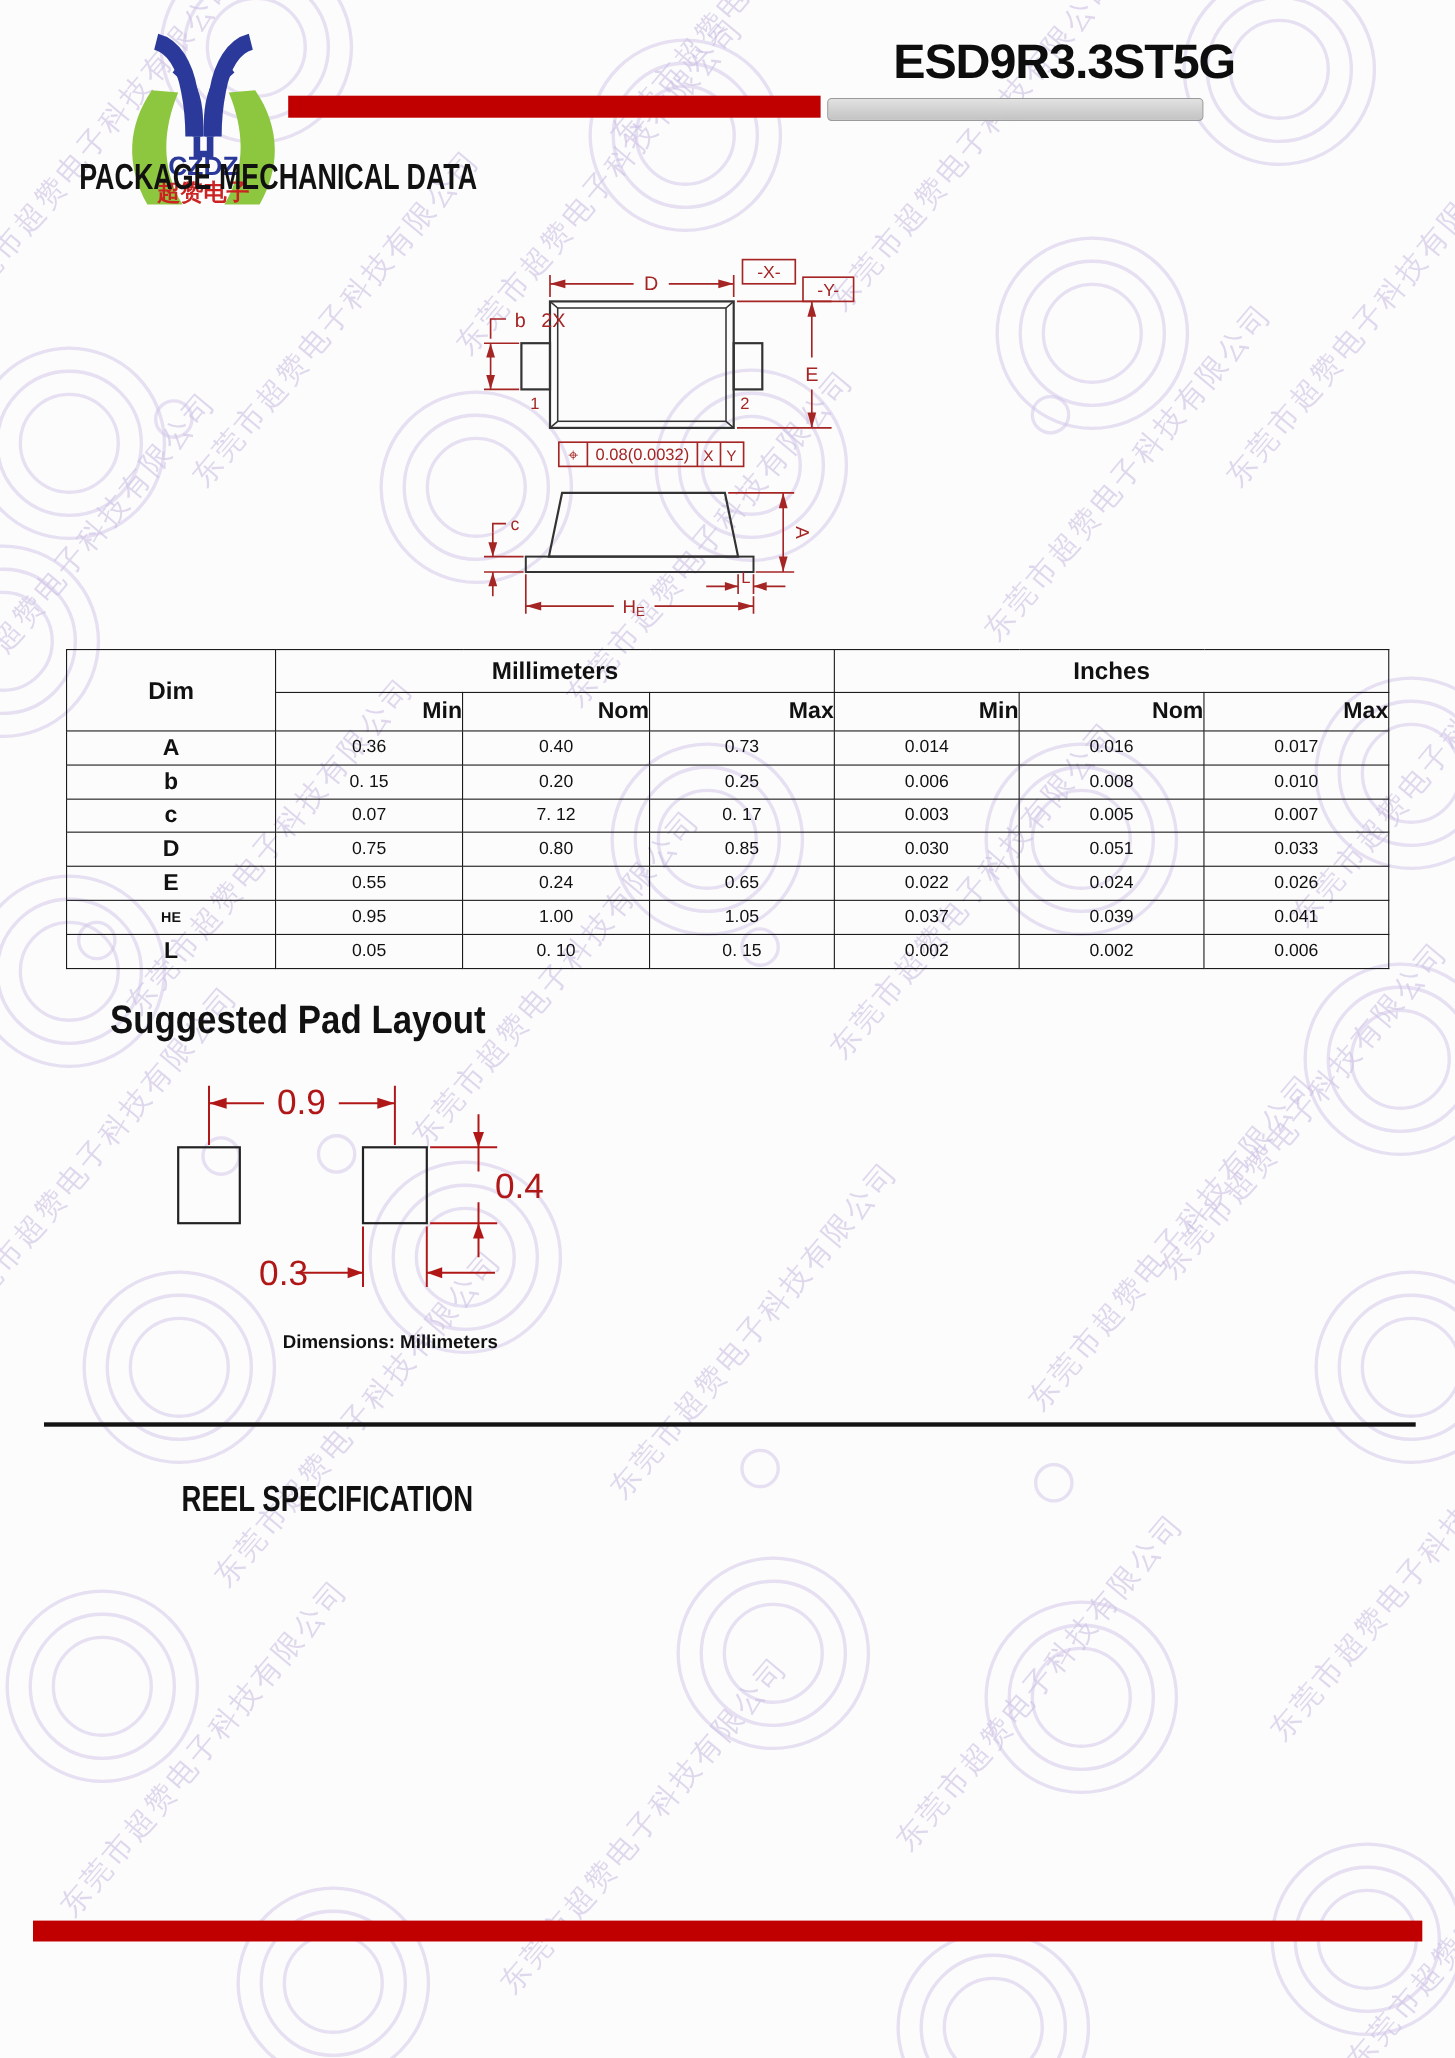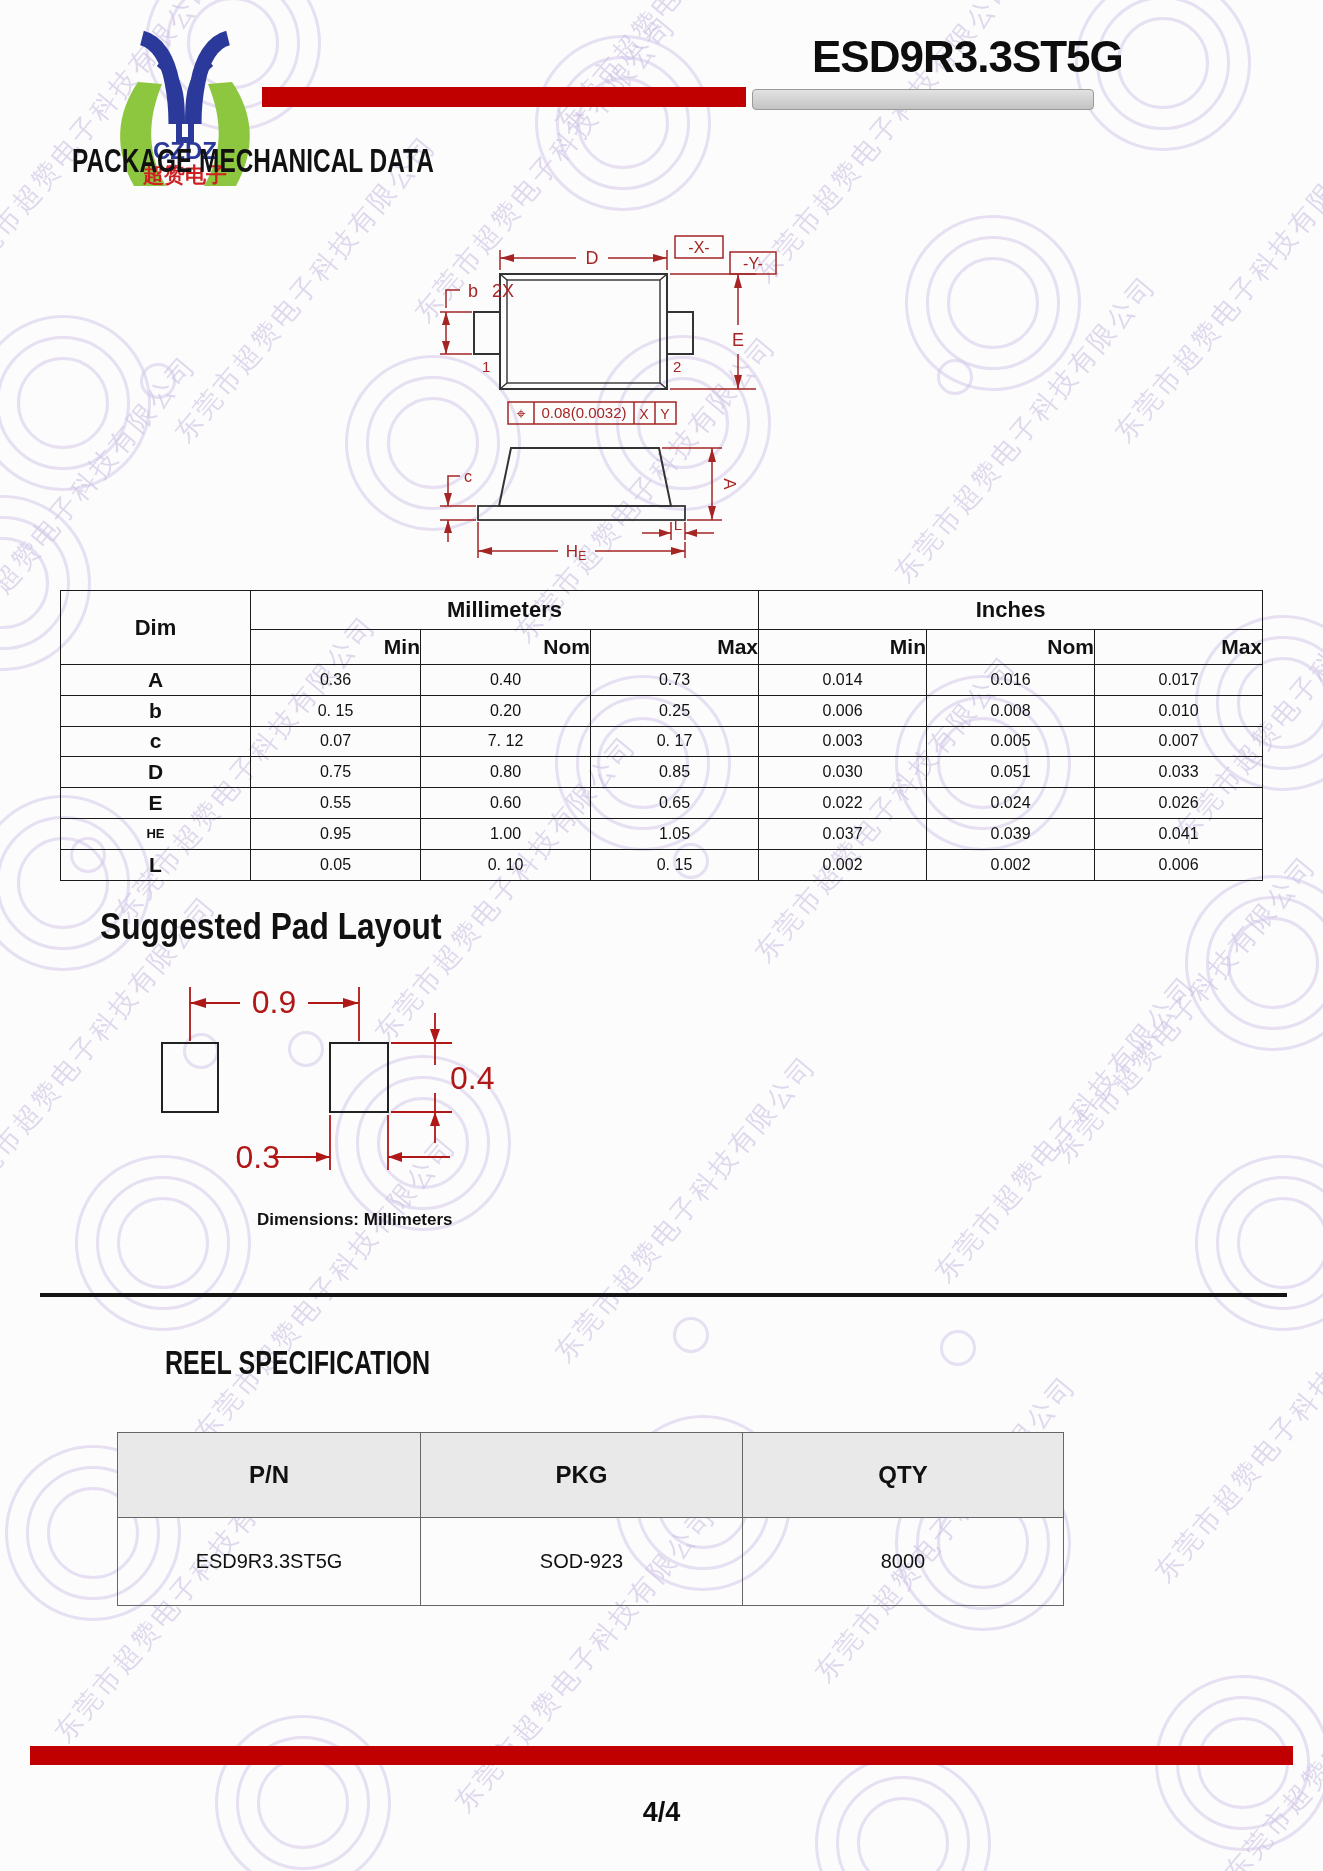--- a/index.html
+++ b/index.html
@@ -308,21 +308,21 @@
         <td>0.75</td>
           <td>0.80</td>
           <td>0.85</td>
         <td>0.030</td>
           <td>0.051</td>
           <td>0.033</td>
       </tr>
       <tr>
         <td class="dim-label">E</td>
         <td>0.55</td>
-          <td>0.60</td>
+          <td>0.24</td>
           <td>0.65</td>
         <td>0.022</td>
           <td>0.024</td>
           <td>0.026</td>
       </tr>
       <tr>
         <td class="dim-label-small">HE</td>
         <td>0.95</td>
           <td>1.00</td>
           <td>1.05</td>
@@ -368,38 +368,16 @@
       <text x="330" y="124">0.4</text>
       <text x="160" y="203" text-anchor="end">0.3</text>
     </g>
   </svg>
 
   <div class="pad-note">Dimensions: Millimeters</div>
 
   <div class="divider"></div>
   <div class="abs heading-reel h-cond">REEL SPECIFICATION</div>
 
-  <table class="reel-table">
-    <colgroup>
-        <col style="width:303px">
-        <col style="width:322px">
-        <col style="width:321px">
-      </colgroup>
-    <thead>
-      <tr>
-        <th>P/N</th>
-        <th>PKG</th>
-        <th>QTY</th>
-      </tr>
-    </thead>
-    <tbody>
-      <tr>
-        <td>ESD9R3.3ST5G</td>
-        <td>SOD-923</td>
-        <td>8000</td>
-      </tr>
-    </tbody>
-  </table>
 
   <div class="footer-bar"></div>
-  <div class="page-num">4/4</div>
 
 </div>
 
 </body></html>

